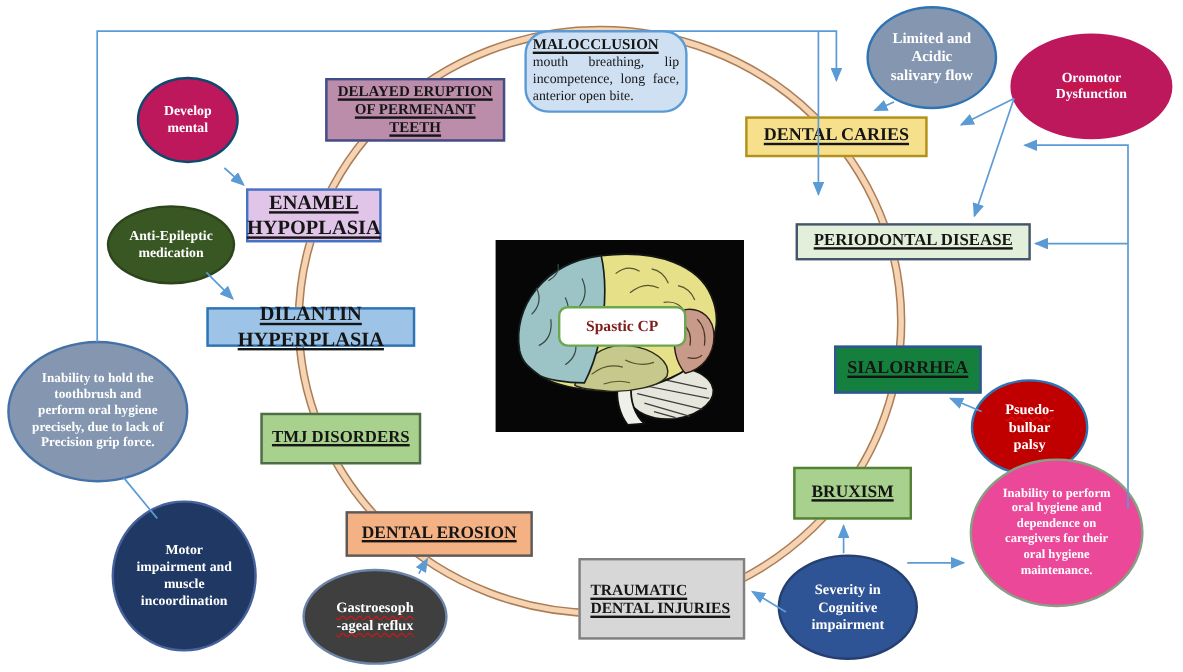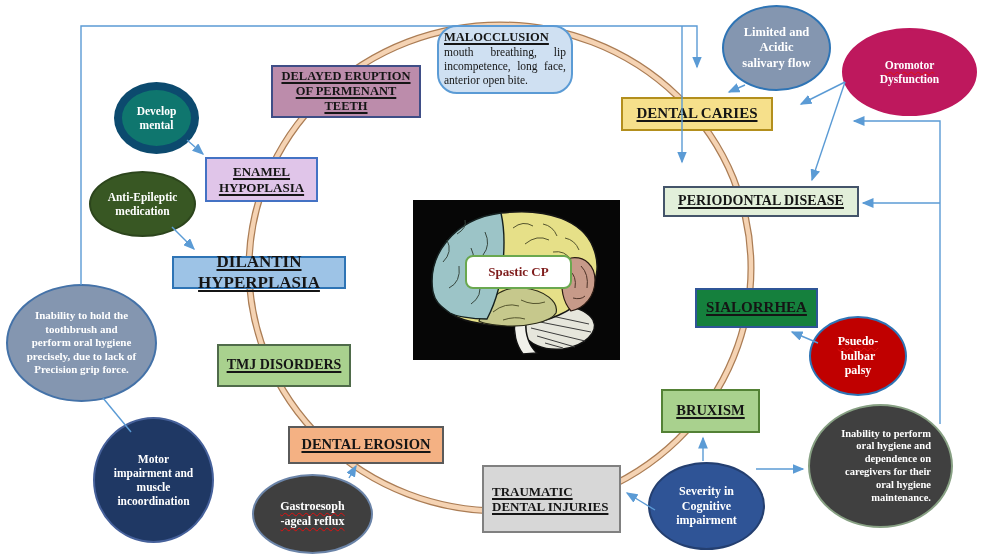--- a/index.html
+++ b/index.html
@@ -126,25 +126,25 @@
   </div>
 
   <div class="box" style="left:217px;top:344px;width:134px;height:43px;background:#a9d18e;border-color:#4f6b4a;font-size:14px;">
     <span class="t">TMJ DISORDERS</span>
   </div>
 
   <div class="box" style="left:172px;top:256px;width:174px;height:33px;background:#9dc3e6;border-color:#2e74b5;font-size:17px;">
     <span class="t">DILANTIN HYPERPLASIA</span>
   </div>
 
-  <div class="box" style="left:205px;top:157px;width:113px;height:45px;background:#e0c5e9;border-color:#4472c4;font-size:13px;">
+  <div class="box" style="left:205px;top:157px;width:113px;height:45px;background:#e0c5e9;border-color:#4472c4;font-size:17px;">
     <span class="t">ENAMEL HYPOPLASIA</span>
   </div>
 
-  <div class="ell" style="left:114px;top:82px;width:85px;height:72px;background:#0f766e;border:8px solid #0c4a6e;font-size:11.5px;padding:0 10px;">
+  <div class="ell" style="left:114px;top:64px;width:85px;height:72px;background:#be185d;border:2px solid #0c4a6e;font-size:11.5px;padding:0 10px;">
     <span>Develop mental</span>
   </div>
 
   <div class="ell" style="left:89px;top:171px;width:107px;height:66px;background:#385723;border:2px solid #2c451c;font-size:11.5px;padding:0 12px;">
     <span>Anti-Epileptic medication</span>
   </div>
 
   <div class="ell" style="left:6px;top:284px;width:151px;height:118px;background:#8496b0;border:2px solid #4472a8;font-size:11px;padding:0 17px;">
     <span>Inability to hold the toothbrush and perform oral hygiene precisely, due to lack of Precision grip force.</span>
   </div>
@@ -161,21 +161,21 @@
   <div class="ell" style="left:648px;top:462px;width:117px;height:88px;background:#2f5496;border:2px solid #243f70;font-size:12px;padding:0 12px;">
     <span>Severity in Cognitive impairment</span>
   </div>
 
   <div class="ell" style="left:809px;top:316px;width:98px;height:80px;background:#c00000;border:2px solid #2e74b5;font-size:12px;">
     <span class="wavy">Psuedo-</span>
     <span>bulbar</span>
     <span>palsy</span>
   </div>
 
-  <div class="ell" style="left:808px;top:404px;width:145px;height:124px;background:#404040;border:2px solid #87a083;font-size:10.5px;padding:0 20px;text-align:right;">
+  <div class="ell" style="left:808px;top:382px;width:145px;height:124px;background:#ec4899;border:2px solid #87a083;font-size:10.5px;padding:0 20px;">
     <span>Inability to perform oral hygiene and dependence on caregivers for their oral hygiene maintenance.</span>
   </div>
 
   <div class="ell" style="left:722px;top:5px;width:109px;height:86px;background:#8496b0;border:2px solid #2e74b5;font-size:12.5px;padding:0 14px;">
     <span>Limited and Acidic salivary flow</span>
   </div>
 
   <div class="ell" style="left:842px;top:28px;width:135px;height:88px;background:#be185d;border:2px solid #be185d;font-size:11.5px;">
     <span class="wavy">Oromotor</span>
     <span>Dysfunction</span>

